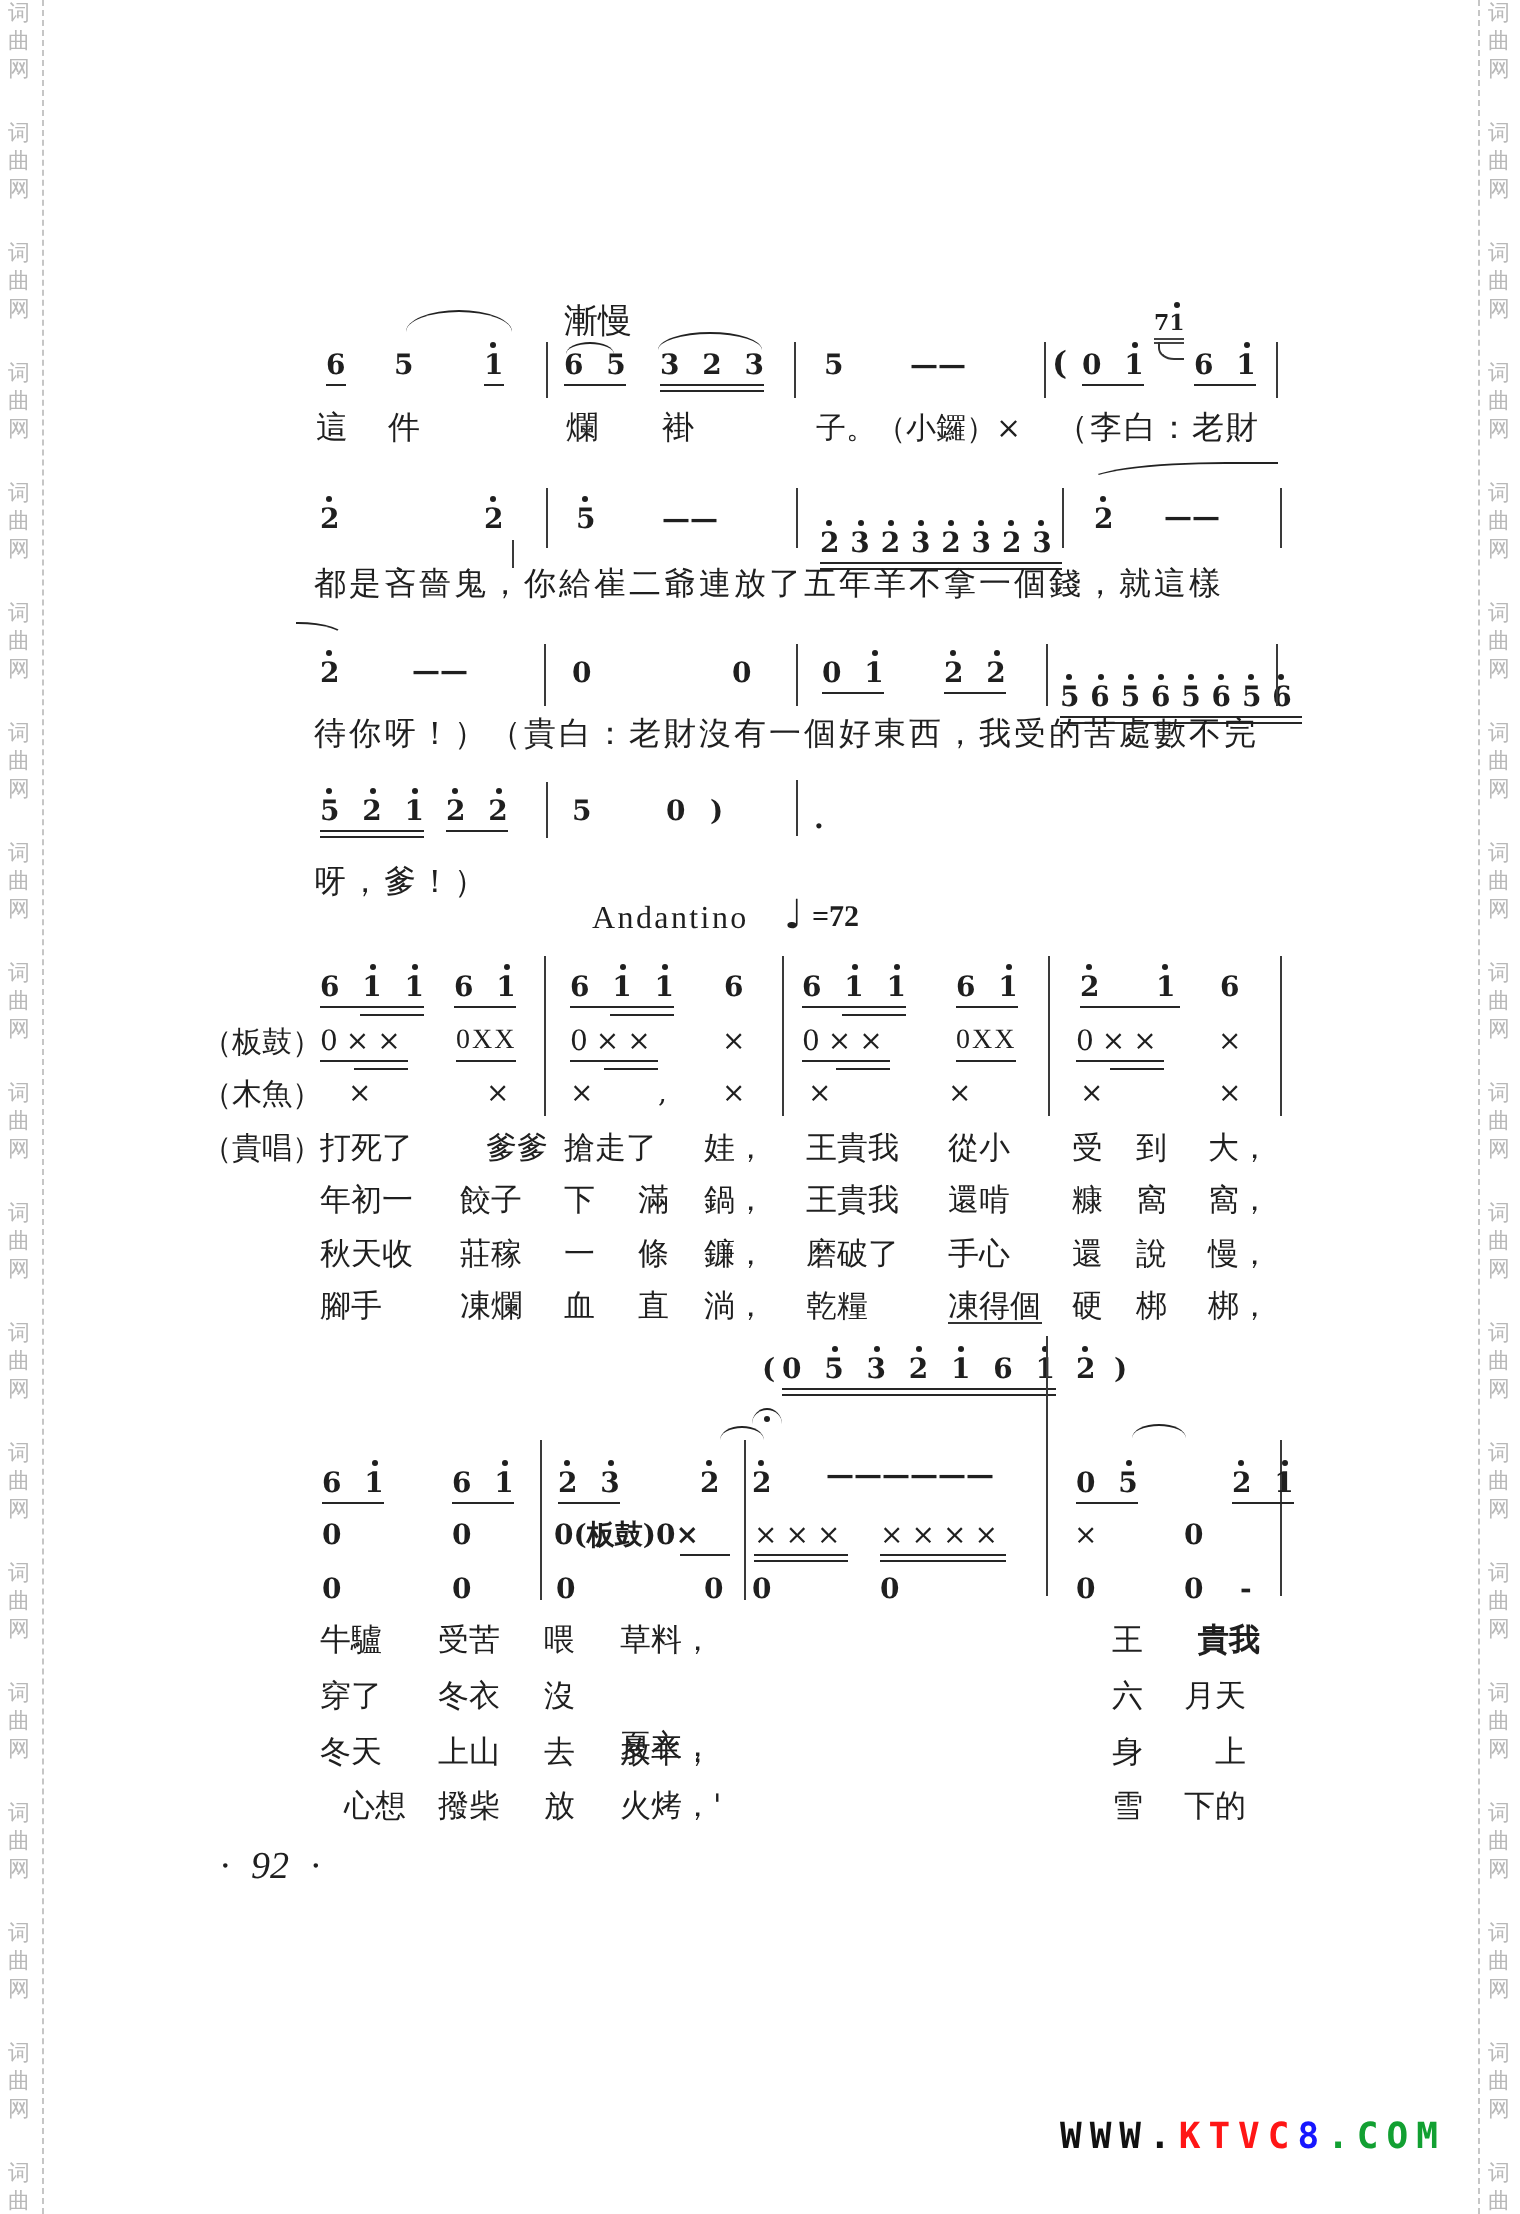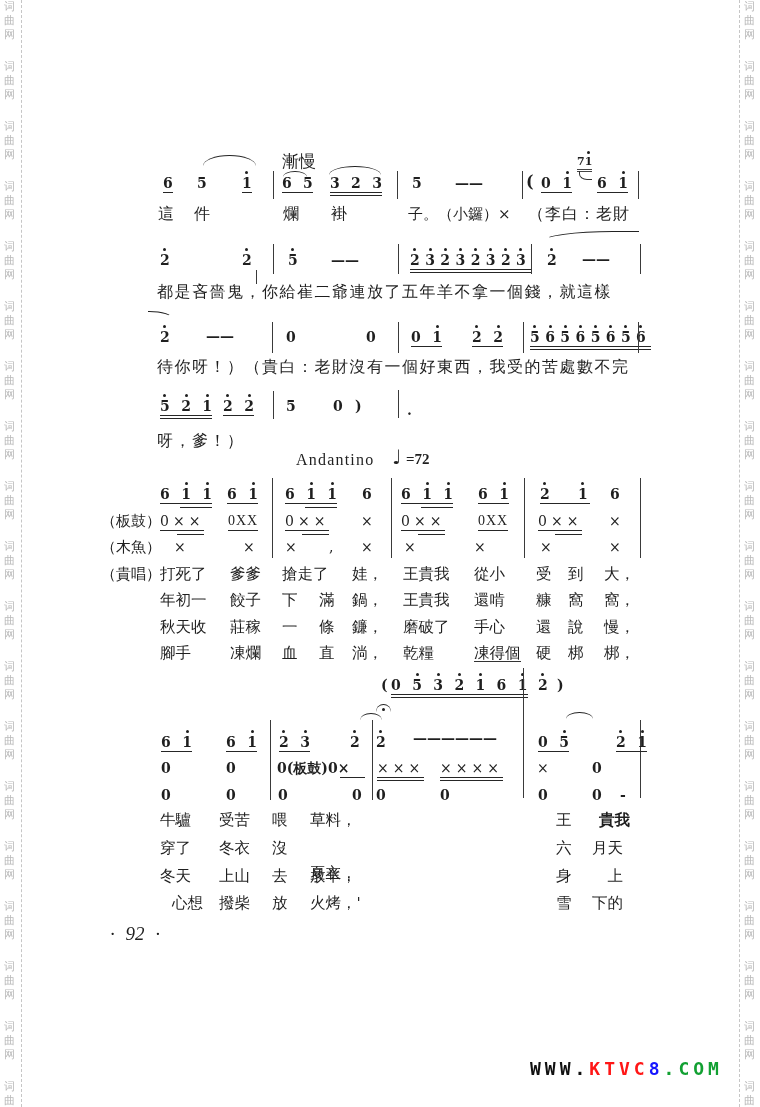--- a/index.html
+++ b/index.html
@@ -1,20 +1,20 @@
 <!DOCTYPE html>
 <html><head>
 <meta charset="utf-8">
 <style>
 html,body{margin:0;padding:0;background:#ffffff;}
 body{width:760px;height:1107px;position:relative;overflow:hidden;color:#1f1f1f;font-family:"DejaVu Serif","Liberation Serif",serif;}
 .a{position:absolute;white-space:nowrap;line-height:1;}
 .n{font-family:"DejaVu Serif","Liberation Serif",serif;font-weight:bold;font-size:14px;line-height:14px;word-spacing:6.5px;padding-bottom:2px;}
 .n.thin{font-weight:bold;}
-.ls{letter-spacing:5.4px;word-spacing:0;}
+.ls{letter-spacing:5.4px;word-spacing:0;margin-top:12px;}
 .u1{border-bottom:1.3px solid #262626;}
 .u2{border-bottom:4px double #262626;}
 .u1d{border-bottom:1.3px solid #262626;}
 .u1d::after{content:"";position:absolute;left:38%;right:0;bottom:-4.5px;border-bottom:1.3px solid #262626;}
 .hi{display:inline-block;position:relative;}
 .hi::before{content:"";position:absolute;left:50%;top:-5px;width:3px;height:3px;margin-left:-1.5px;border-radius:50%;background:#1f1f1f;}
 .ls .hi::before{margin-left:-4.2px;}
 .grace{font-size:11px;line-height:11px;word-spacing:0;border-bottom:3px double #444;}
 .bar{position:absolute;width:0;border-left:1px solid #3a3a3a;}
 .slur{position:absolute;border-top:1.4px solid #222;border-radius:50% 50% 0 0 / 100% 100% 0 0;}
@@ -356,21 +356,21 @@
   <div class="a xs" style="left:404px;top:540px;">×</div>
   <div class="a xs" style="left:474px;top:540px;">×</div>
   <div class="a xs" style="left:540px;top:540px;">×</div>
   <div class="a xs" style="left:609px;top:540px;">×</div>
 </div>
 
 <div>
   <div class="a lab" style="left:101px;top:566px;">（貴唱）</div>
 
   <div class="a lyr" style="left:160px;top:566px;">打死了</div>
-  <div class="a lyr" style="left:230px;top:566px;">爹爹</div>
+  <div class="a lyr" style="left:243px;top:566px;">爹爹</div>
   <div class="a lyr" style="left:282px;top:566px;">搶走了</div>
   <div class="a lyr" style="left:319px;top:566px;"></div>
   <div class="a lyr" style="left:352px;top:566px;">娃，</div>
   <div class="a lyr" style="left:403px;top:566px;">王貴我</div>
   <div class="a lyr" style="left:474px;top:566px;">從小</div>
   <div class="a lyr" style="left:536px;top:566px;">受</div>
   <div class="a lyr" style="left:568px;top:566px;">到</div>
   <div class="a lyr" style="left:604px;top:566px;">大，</div>
 
   <div class="a lyr" style="left:160px;top:592px;">年初一</div>

